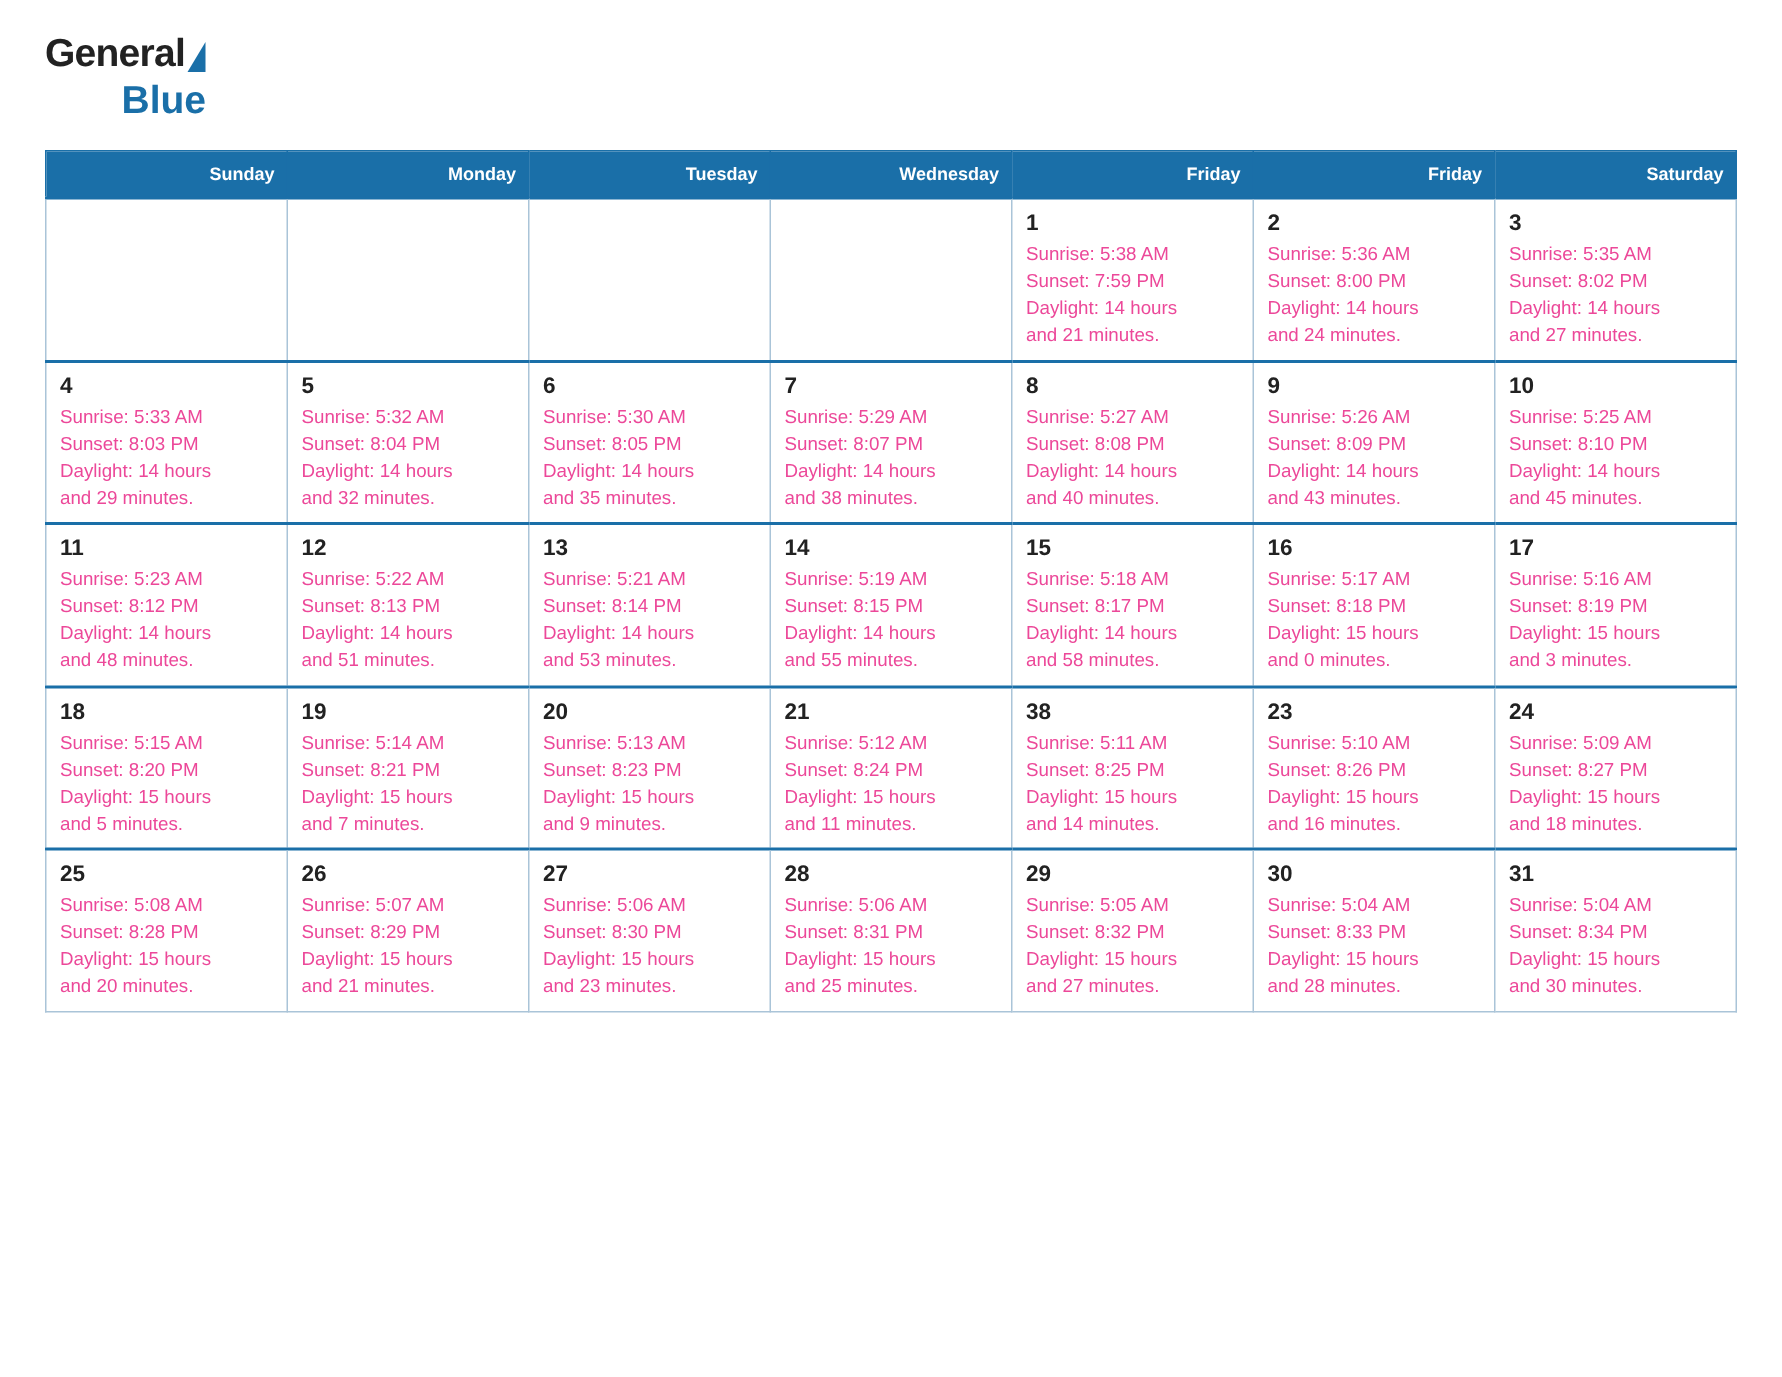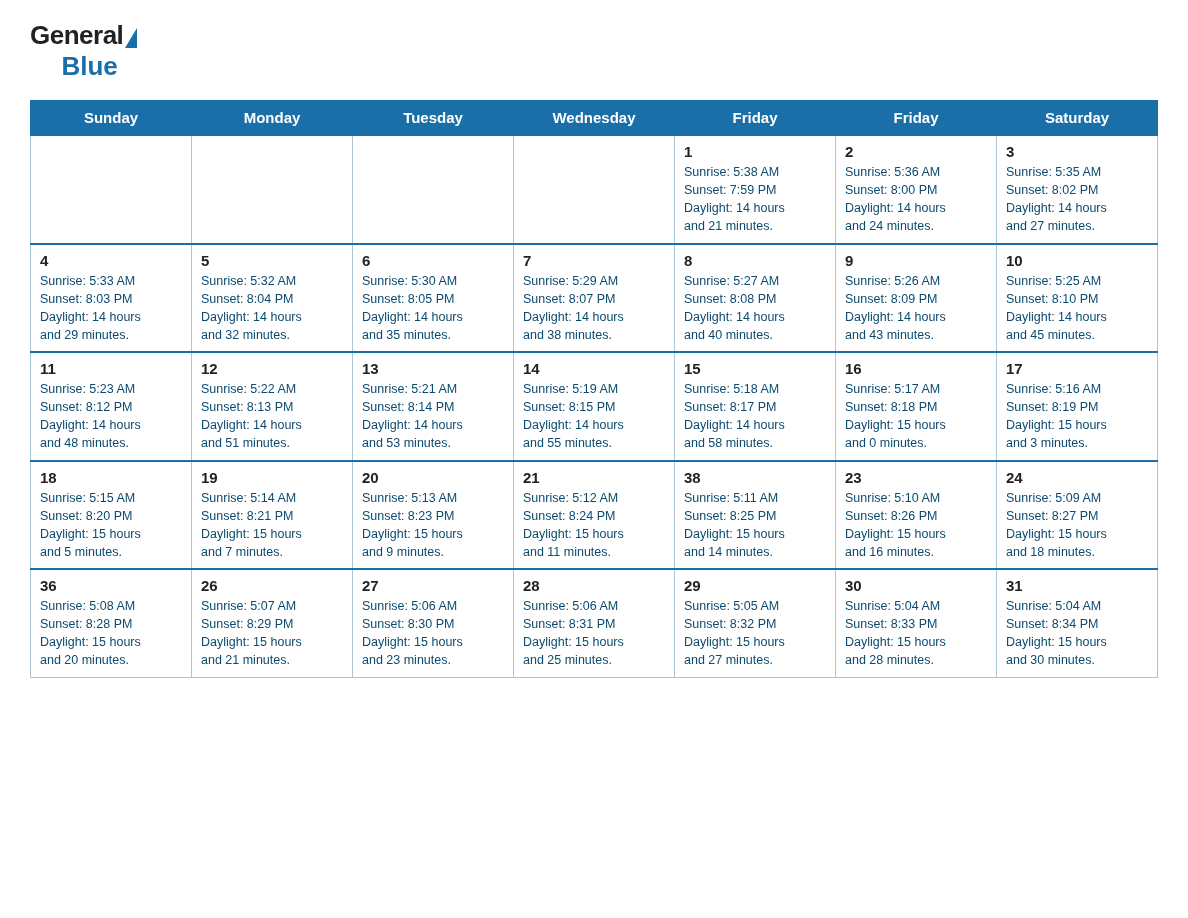--- a/index.html
+++ b/index.html
@@ -12,21 +12,21 @@
     }
     .header {
       display: flex;
       justify-content: space-between;
       align-items: flex-start;
       margin-bottom: 18px;
     }
     .logo {
       display: flex;
       flex-direction: column;
-      align-items: center;
+      align-items: flex-end;
     }
     .logo-top {
       display: flex;
       align-items: center;
     }
     .logo-general {
       font-size: 26px;
       font-weight: bold;
       color: #222;
       letter-spacing: -0.5px;
@@ -61,24 +61,24 @@
       margin-top: 4px;
     }
     .calendar {
       width: 100%;
       border-collapse: collapse;
       border: 1.5px solid #1a6fa8;
     }
     .calendar th {
       background: #1a6fa8;
       color: #fff;
-      font-size: 15px;
+      font-size: 12px;
       font-weight: bold;
       padding: 8px 8px;
-      text-align: center;
+      text-align: right;
       border: 1px solid #1a6fa8;
     }
     .calendar td {
       border: 1px solid #aac4d8;
       vertical-align: top;
       padding: 7px 9px;
       width: 14.28%;
       min-height: 95px;
       font-size: 13px;
       color: #222;
@@ -86,21 +86,21 @@
     }
     .day-number {
       font-size: 15px;
       font-weight: bold;
       color: #222;
       display: block;
       margin-bottom: 3px;
     }
     .day-info {
       font-size: 12.5px;
-      color: #0c4a6e;
+      color: #ec4899;
       line-height: 1.45;
     }
     .empty-cell {
       background: #fff;
     }
     tr.week-row td {
       border-top: 2px solid #1a6fa8;
     }
   </style>
 </head>
@@ -234,21 +234,21 @@
           <span class="day-number">23</span>
           <div class="day-info">Sunrise: 5:10 AM<br>Sunset: 8:26 PM<br>Daylight: 15 hours<br>and 16 minutes.</div>
         </td>
         <td>
           <span class="day-number">24</span>
           <div class="day-info">Sunrise: 5:09 AM<br>Sunset: 8:27 PM<br>Daylight: 15 hours<br>and 18 minutes.</div>
         </td>
       </tr>
       <tr class="week-row">
         <td>
-          <span class="day-number">36</span>
+          <span class="day-number">25</span>
           <div class="day-info">Sunrise: 5:08 AM<br>Sunset: 8:28 PM<br>Daylight: 15 hours<br>and 20 minutes.</div>
         </td>
         <td>
           <span class="day-number">26</span>
           <div class="day-info">Sunrise: 5:07 AM<br>Sunset: 8:29 PM<br>Daylight: 15 hours<br>and 21 minutes.</div>
         </td>
         <td>
           <span class="day-number">27</span>
           <div class="day-info">Sunrise: 5:06 AM<br>Sunset: 8:30 PM<br>Daylight: 15 hours<br>and 23 minutes.</div>
         </td>

